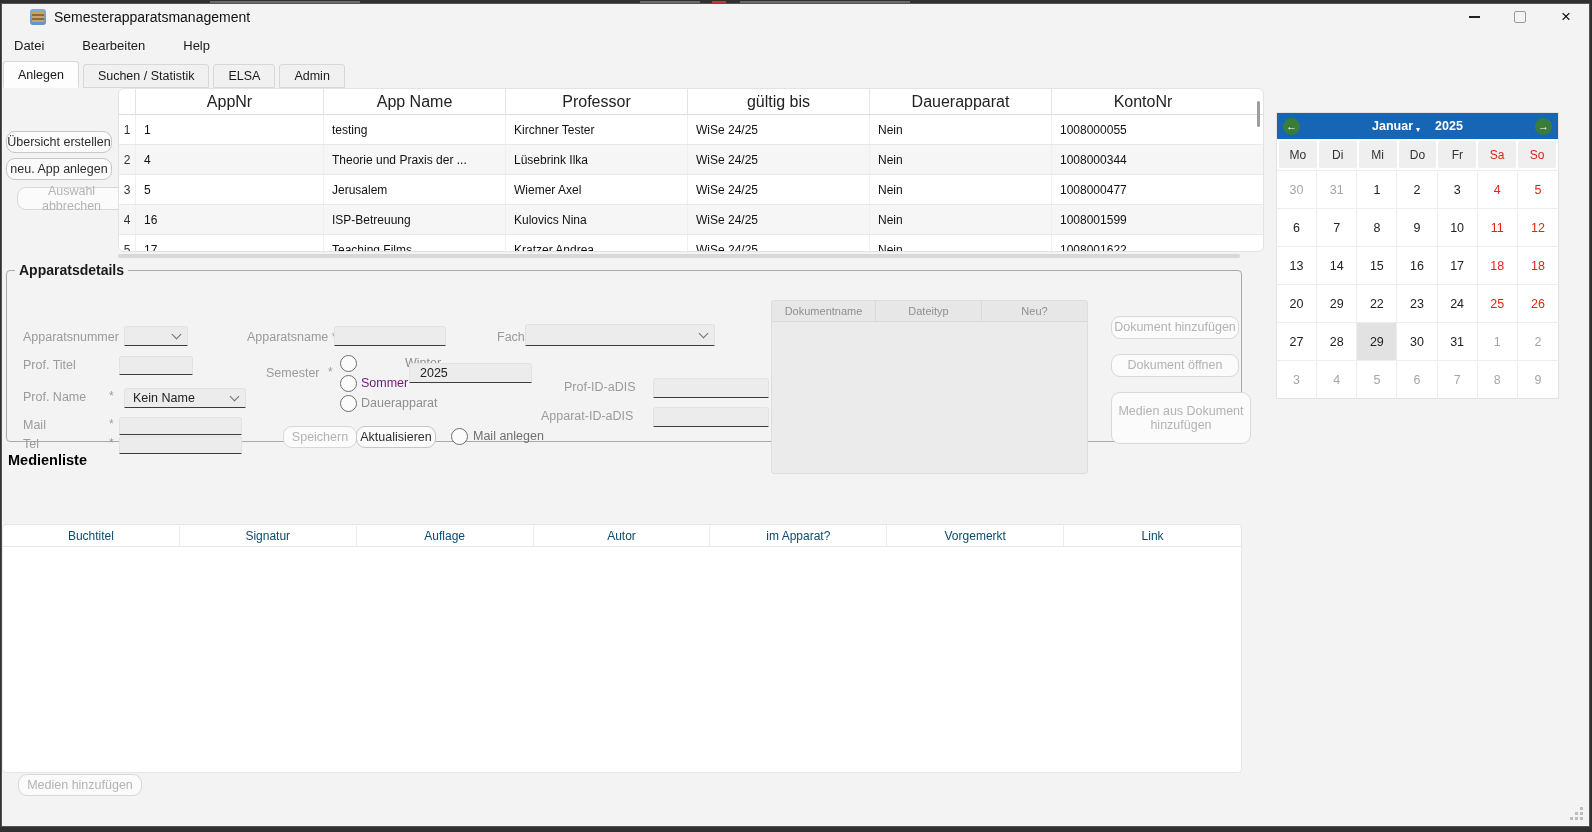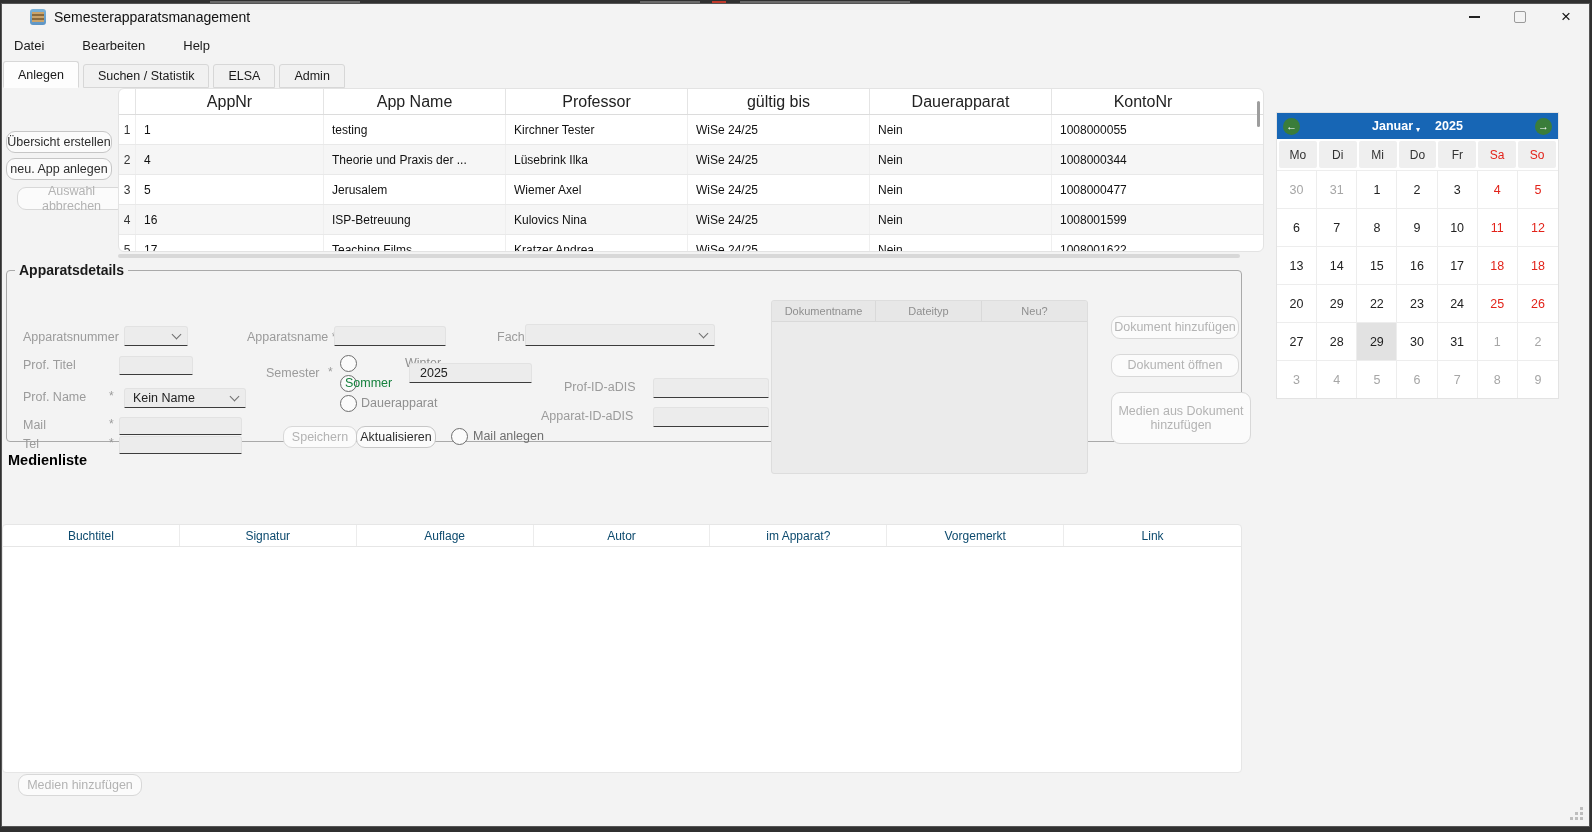--- a/index.html
+++ b/index.html
@@ -254,21 +254,21 @@
         <span class="flabel" style="left:490px;top:52px;">Fach *</span>
         <div class="field select" style="left:518px;top:46px;width:188px;height:20px;">
             <span class="chev"></span>
           </div>
 
         <span class="flabel" style="left:259px;top:88px;">Semester</span>
         <span class="star" style="left:321px;top:87px;">*</span>
         <span class="radio" style="left:333px;top:77px;"></span>
         <span class="flabel" style="left:354px;top:78px;color:#8f8f8f;margin-left:44px;">Winter</span>
         <span class="radio" style="left:333px;top:97px;"></span>
-        <span class="flabel" style="left:338px;top:98px;color:#15803d;">Sommer</span>
+        <span class="flabel" style="left:354px;top:98px;color:#701a75;">Sommer</span>
         <span class="radio" style="left:333px;top:117px;"></span>
         <span class="flabel" style="left:354px;top:118px;color:#8f8f8f;">Dauerapparat</span>
 
         <div class="field" style="left:402px;top:85px;width:111px;height:18px;padding-left:10px;">
             <span>2025</span>
           </div>
 
         <span class="flabel" style="left:557px;top:102px;">Prof-ID-aDIS</span>
         <div class="field" style="left:646px;top:100px;width:114px;height:18px;"></div>
         <span class="flabel" style="left:534px;top:131px;">Apparat-ID-aDIS</span>

